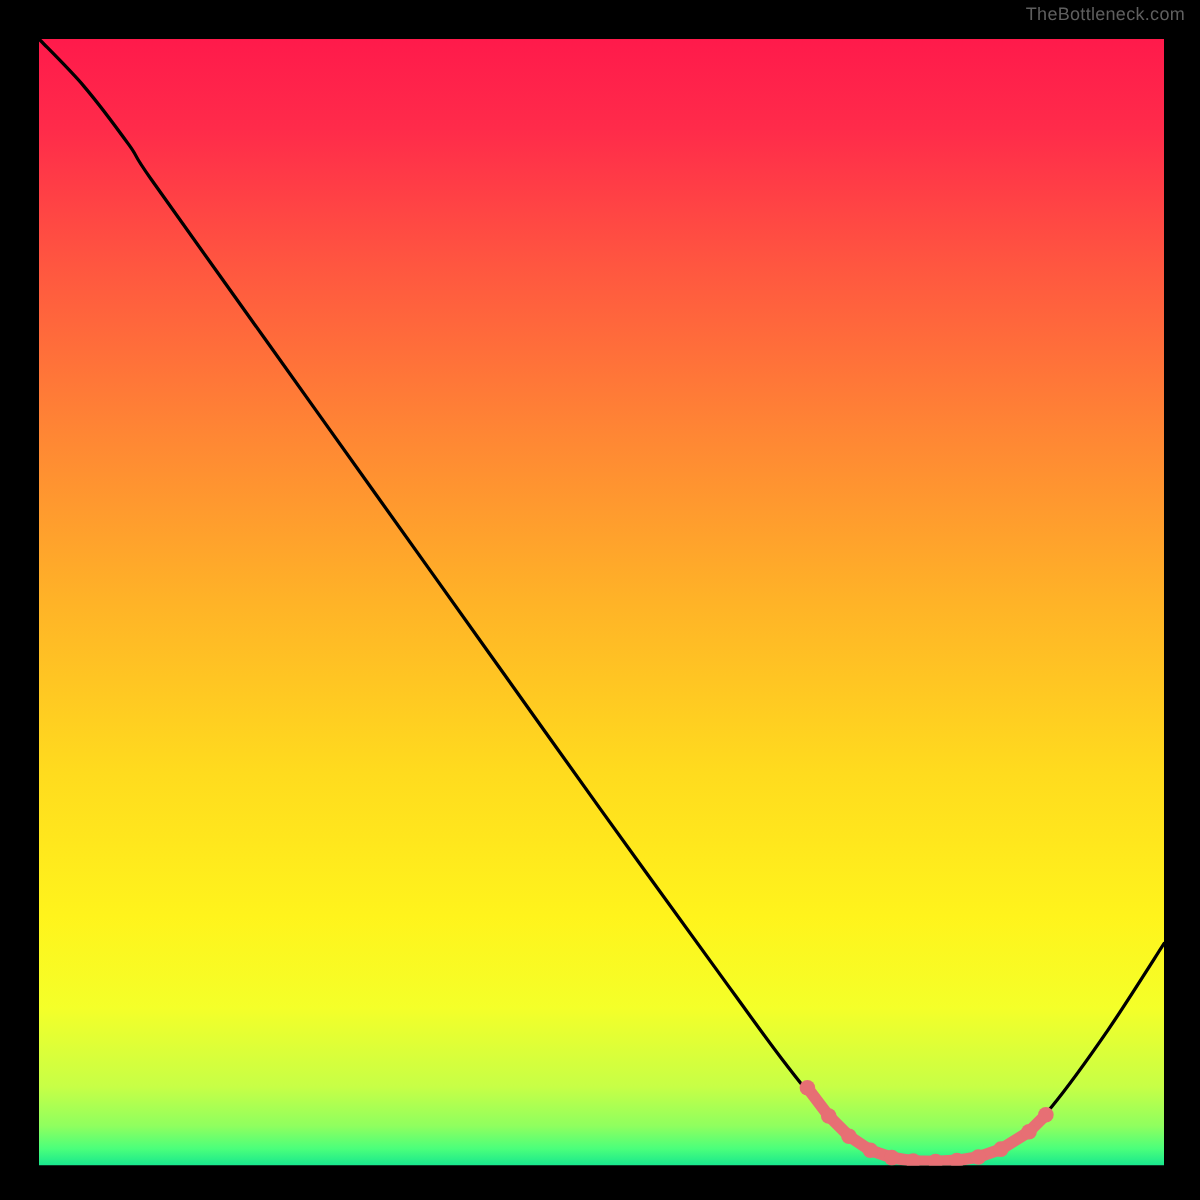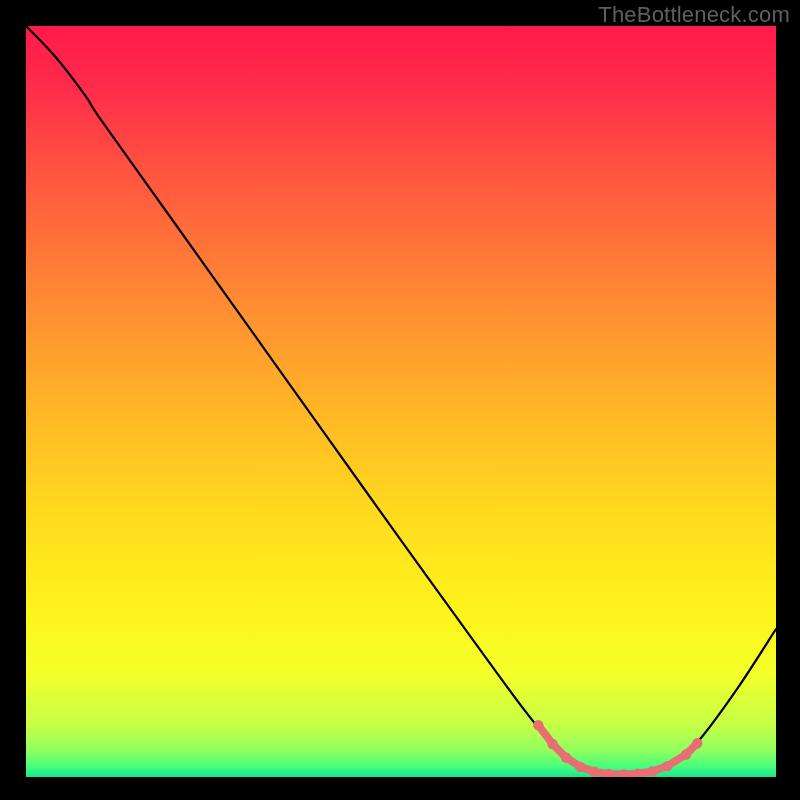--- a/index.html
+++ b/index.html
@@ -15,21 +15,21 @@
     position: relative;
     width: 800px;
     height: 800px;
     background: #000;
   }
   .attribution {
     position: absolute;
     top: 2px;
     right: 10px;
     color: #5f5f5f;
-    font-size: 22px;
+    font-size: 12px;
     font-weight: 400;
     letter-spacing: 0.2px;
   }
   svg.plot {
     position: absolute;
     left: 26px;
     top: 26px;
     width: 750px;
     height: 751px;
     display: block;

